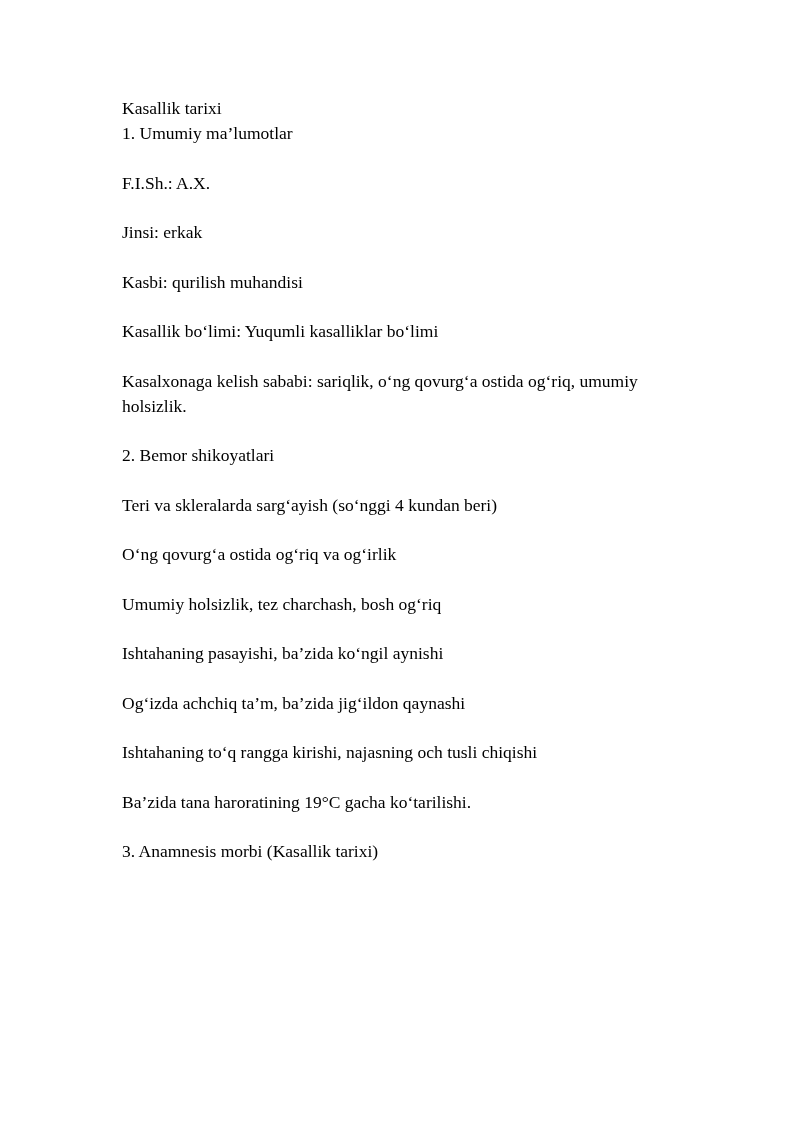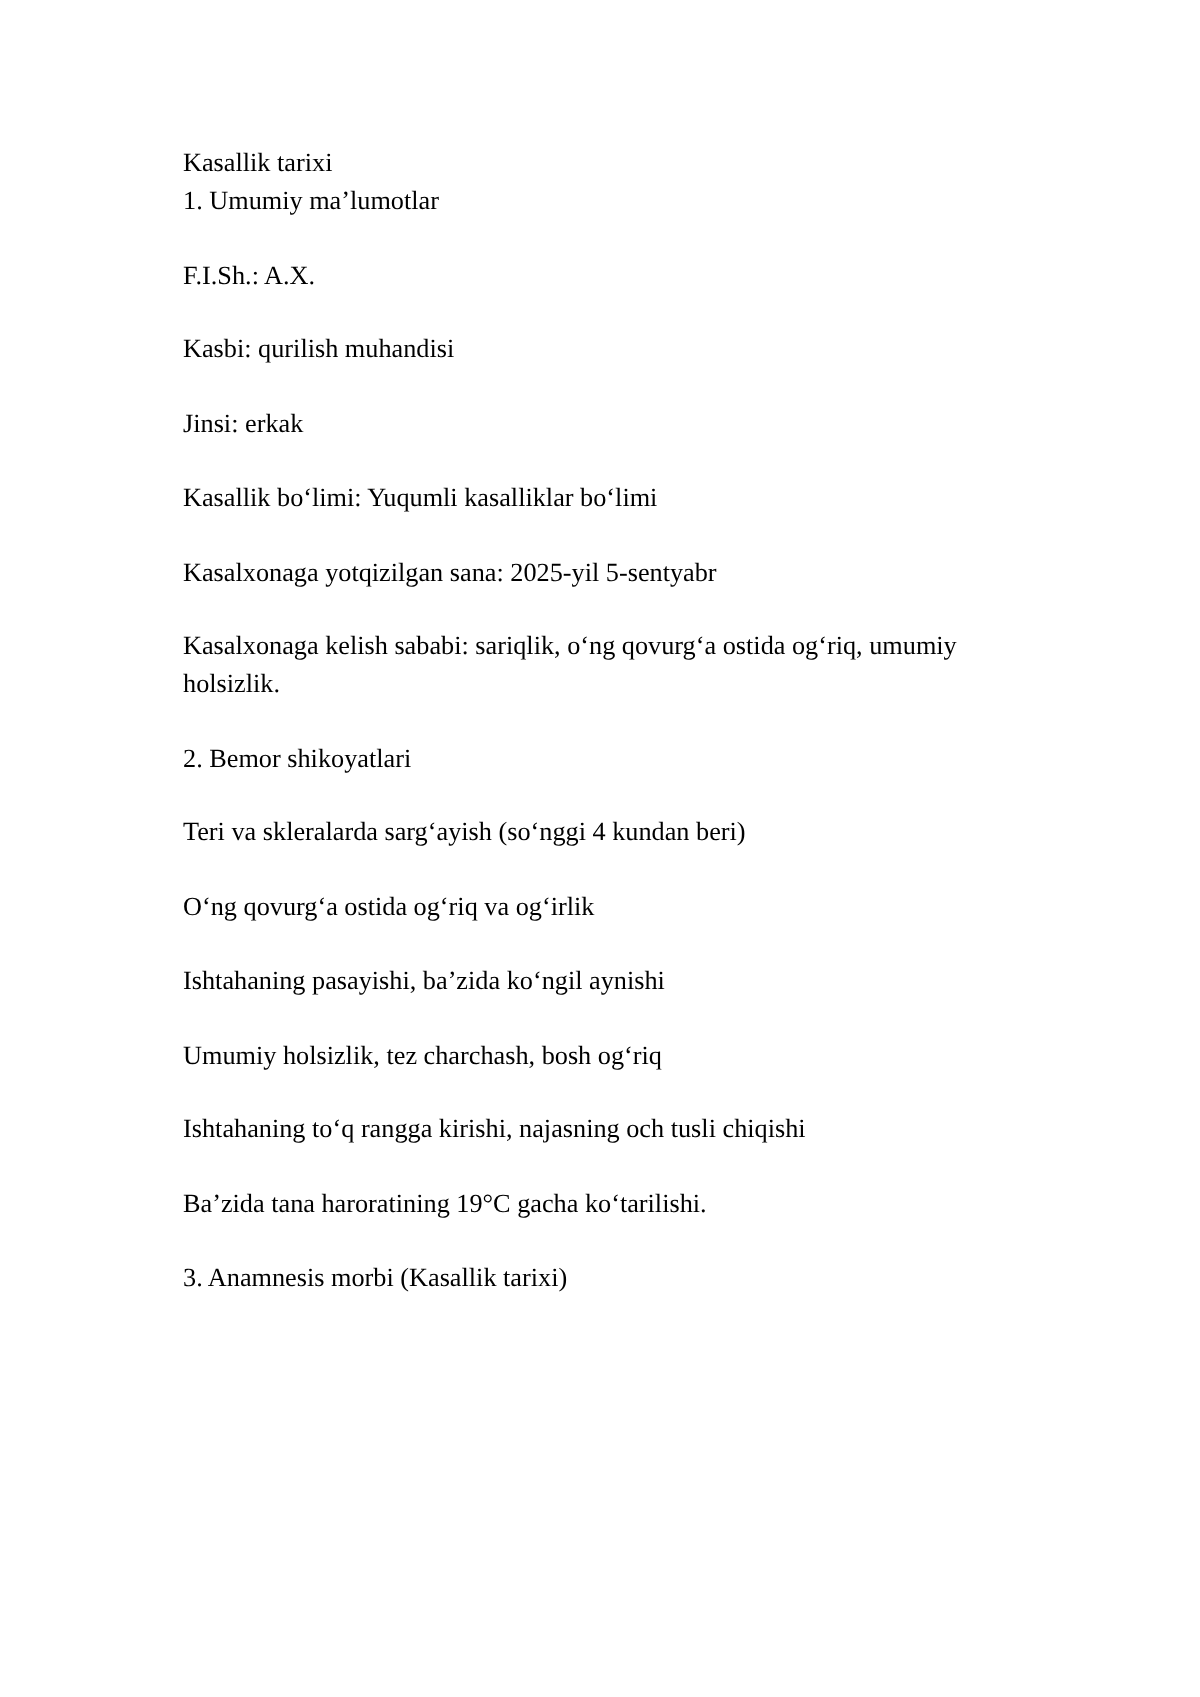--- a/index.html
+++ b/index.html
@@ -53,41 +53,41 @@
 
 <div class="page">
   <div class="doc-body">
 
     <p class="para title-block">Kasallik tarixi
 1. Umumiy ma’lumotlar</p>
 
     <p class="para">F.I.Sh.: A.X.</p>
 
 
+    <p class="para">Jinsi: erkak</p>
+
     <p class="para">Kasbi: qurilish muhandisi</p>
-
-    <p class="para">Jinsi: erkak</p>
 
 
     <p class="para">Kasallik bo‘limi: Yuqumli kasalliklar bo‘limi</p>
 
-    <p class="para">Kasalxonaga yotqizilgan sana: 2025-yil 5-sentyabr</p>
 
     <p class="para">Kasalxonaga kelish sababi: sariqlik, o‘ng qovurg‘a ostida og‘riq, umumiy holsizlik.</p>
 
     <p class="para">2. Bemor shikoyatlari</p>
 
     <p class="para">Teri va skleralarda sarg‘ayish (so‘nggi 4 kundan beri)</p>
 
     <p class="para">O‘ng qovurg‘a ostida og‘riq va og‘irlik</p>
 
+    <p class="para">Umumiy holsizlik, tez charchash, bosh og‘riq</p>
+
     <p class="para">Ishtahaning pasayishi, ba’zida ko‘ngil aynishi</p>
 
-    <p class="para">Umumiy holsizlik, tez charchash, bosh og‘riq</p>
-
+    <p class="para">Og‘izda achchiq ta’m, ba’zida jig‘ildon qaynashi</p>
 
     <p class="para">Ishtahaning to‘q rangga kirishi, najasning och tusli chiqishi</p>
 
     <p class="para">Ba’zida tana haroratining 19°C gacha ko‘tarilishi.</p>
 
     <p class="para">3. Anamnesis morbi (Kasallik tarixi)</p>
 
   </div>
 </div>
 

